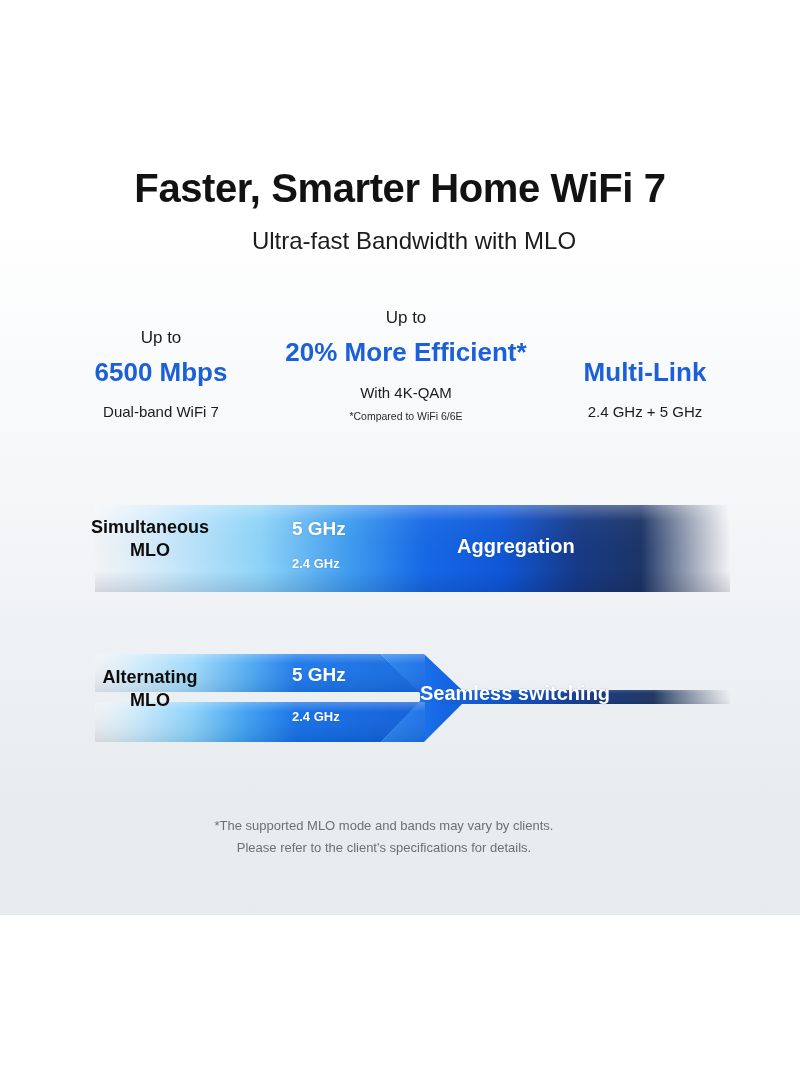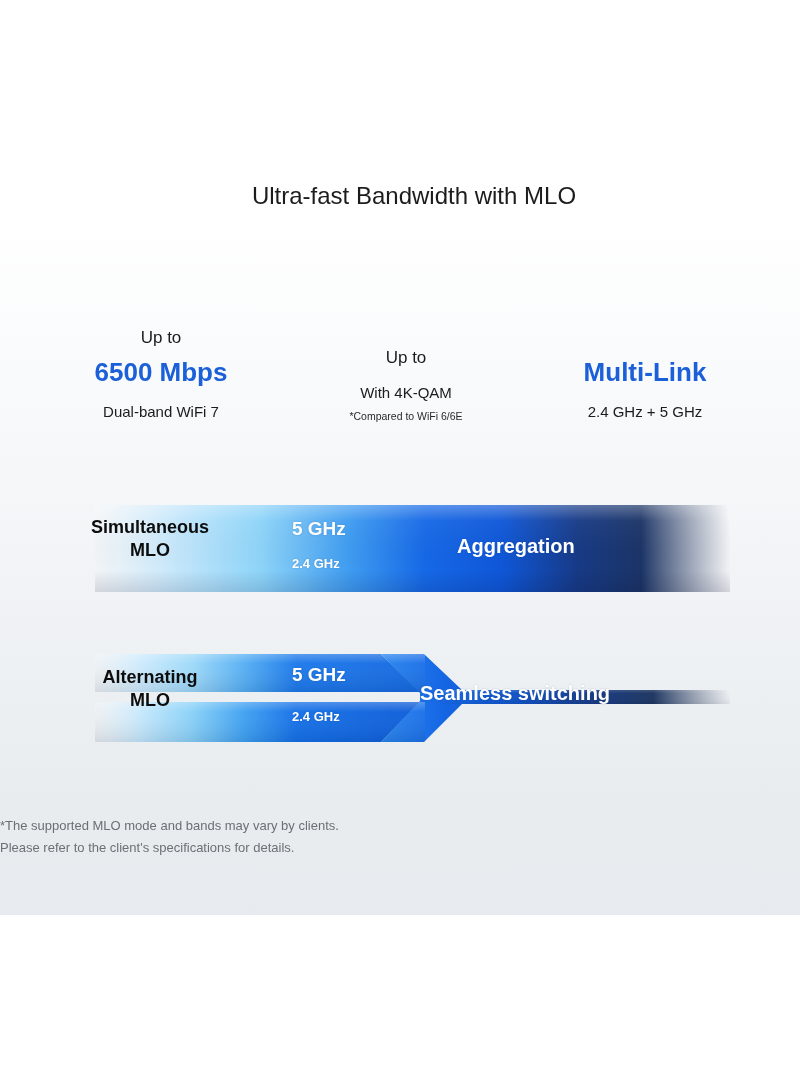--- a/index.html
+++ b/index.html
@@ -166,46 +166,49 @@
   .alt-5ghz   { left: 292px; top: 12px; }
   .alt-24ghz  { left: 292px; top: 57px; }
   .alt-result { left: 420px; top: 30px; }
 
   
   .footnote {
     position: absolute;
     top: 815px;
     left: 0;
     width: 768px;
+    text-align: center;
     font-size: 13px;
     font-weight: 400;
     color: #6a7076;
     line-height: 1.68;
   }
   .footnote div { display: block; }
 </style>
 </head>
 <body>
 
 <div class="panel">
 
   <div class="heading-block">
+    <h1 class="title">Faster, Smarter Home WiFi 7</h1>
     <p class="subtitle">Ultra-fast Bandwidth with MLO</p>
   </div>
 
   <div class="stats-row">
 
     <div class="stat-col col-1">
       <div class="stat-eyebrow">Up to</div>
       <div class="stat-value">6500 Mbps</div>
       <div class="stat-sub">Dual-band WiFi 7</div>
     </div>
 
     <div class="stat-col col-2">
       <div class="stat-eyebrow">Up to</div>
+      <div class="stat-value">20% More Efficient*</div>
       <div class="stat-sub">With 4K-QAM</div>
       <div class="stat-note">*Compared to WiFi 6/6E</div>
     </div>
 
     <div class="stat-col col-3">
       <div class="stat-eyebrow"></div>
       <div class="stat-value two-line">
         <br>
         <span>Multi-Link</span>
       </div>

